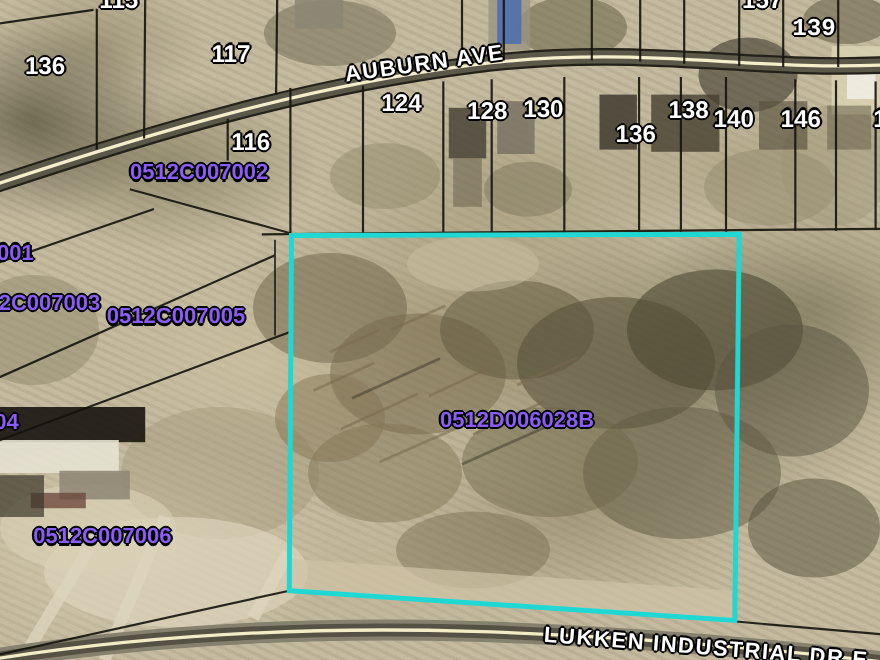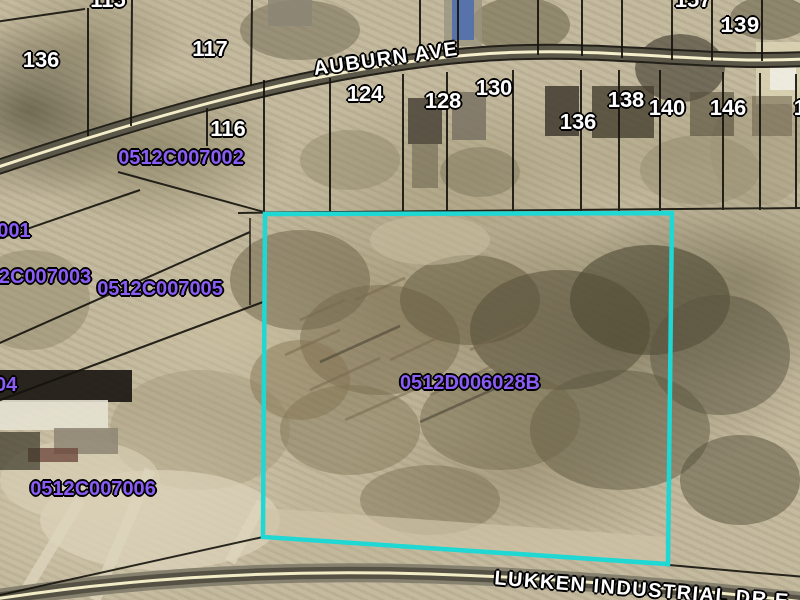--- a/index.html
+++ b/index.html
@@ -176,21 +176,21 @@
 
   <div id="labels-layer">
       <span class="maplabel hn" style="left: 108px; top: 0px;">115</span>
       <span class="maplabel hn" style="left: 693px; top: 0px;">157</span>
       <span class="maplabel hn" style="left: 41px; top: 60px;">136</span>
       <span class="maplabel hn" style="left: 191px; top: 49px; margin-left: 19px;">117</span>
       <span class="maplabel hn" style="left: 740px; top: 27px; font-family: Liberation Mono, monospace;">139</span>
       <span class="maplabel hn" style="left: 228px; top: 129px;">116</span>
       <span class="maplabel hn" style="left: 365px; top: 94px;">124</span>
       <span class="maplabel hn" style="left: 443px; top: 101px;">128</span>
-      <span class="maplabel hn" style="left: 494px; top: 88px;">130</span>
+      <span class="maplabel hn" style="left: 494px; top: 99px;">130</span>
       <span class="maplabel hn" style="left: 578px; top: 101px; margin-top: 21px;">136</span>
       <span class="maplabel hn" style="left: 626px; top: 100px;">138</span>
       <span class="maplabel hn" style="left: 667px; top: 108px;">140</span>
       <span class="maplabel hn" style="left: 728px; top: 108px;">146</span>
       <span class="maplabel hn" style="left: 806px; top: 108px;">14</span>
       <span class="maplabel pid" style="left: 14px; top: 230px;">001</span>
       <span class="maplabel pid" style="left: 45px; top: 276px;">2C007003</span>
       <span class="maplabel pid" style="left: 160px; top: 288px;">0512C007005</span>
       <span class="maplabel pid" style="left: 6px; top: 384px;">04</span>
       <span class="maplabel pid" style="left: 93px; top: 488px;">0512C007006</span>

